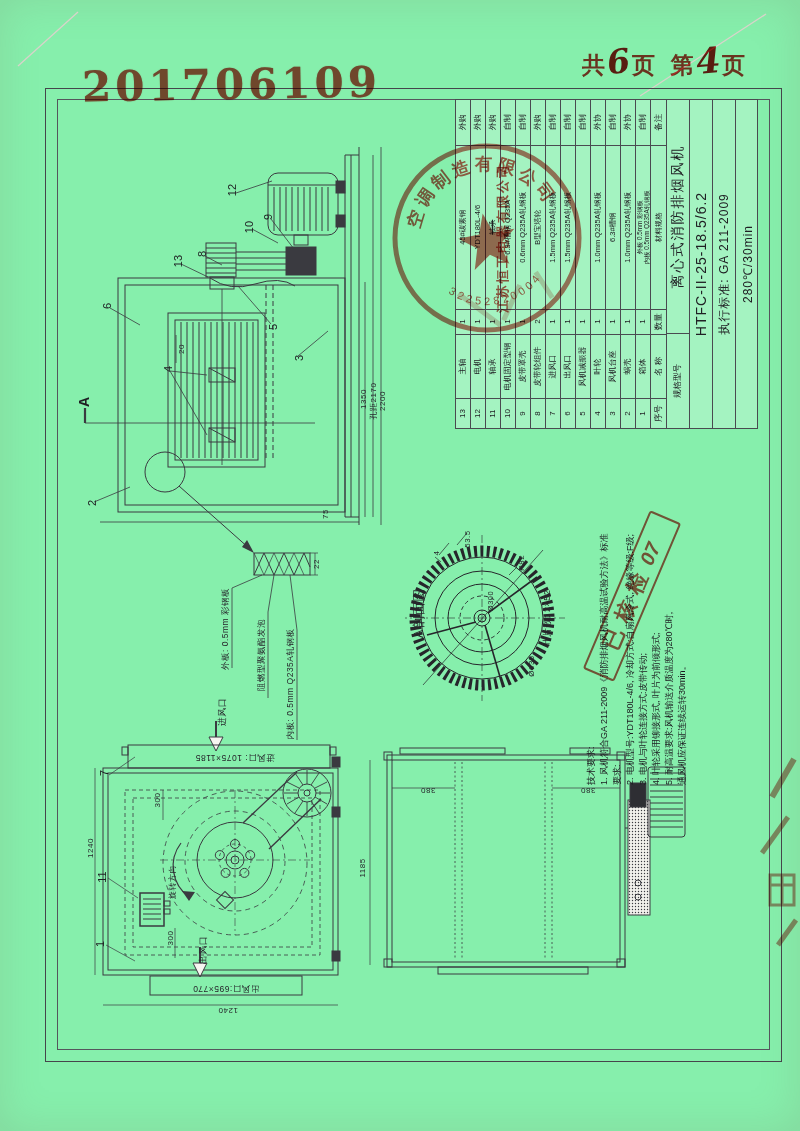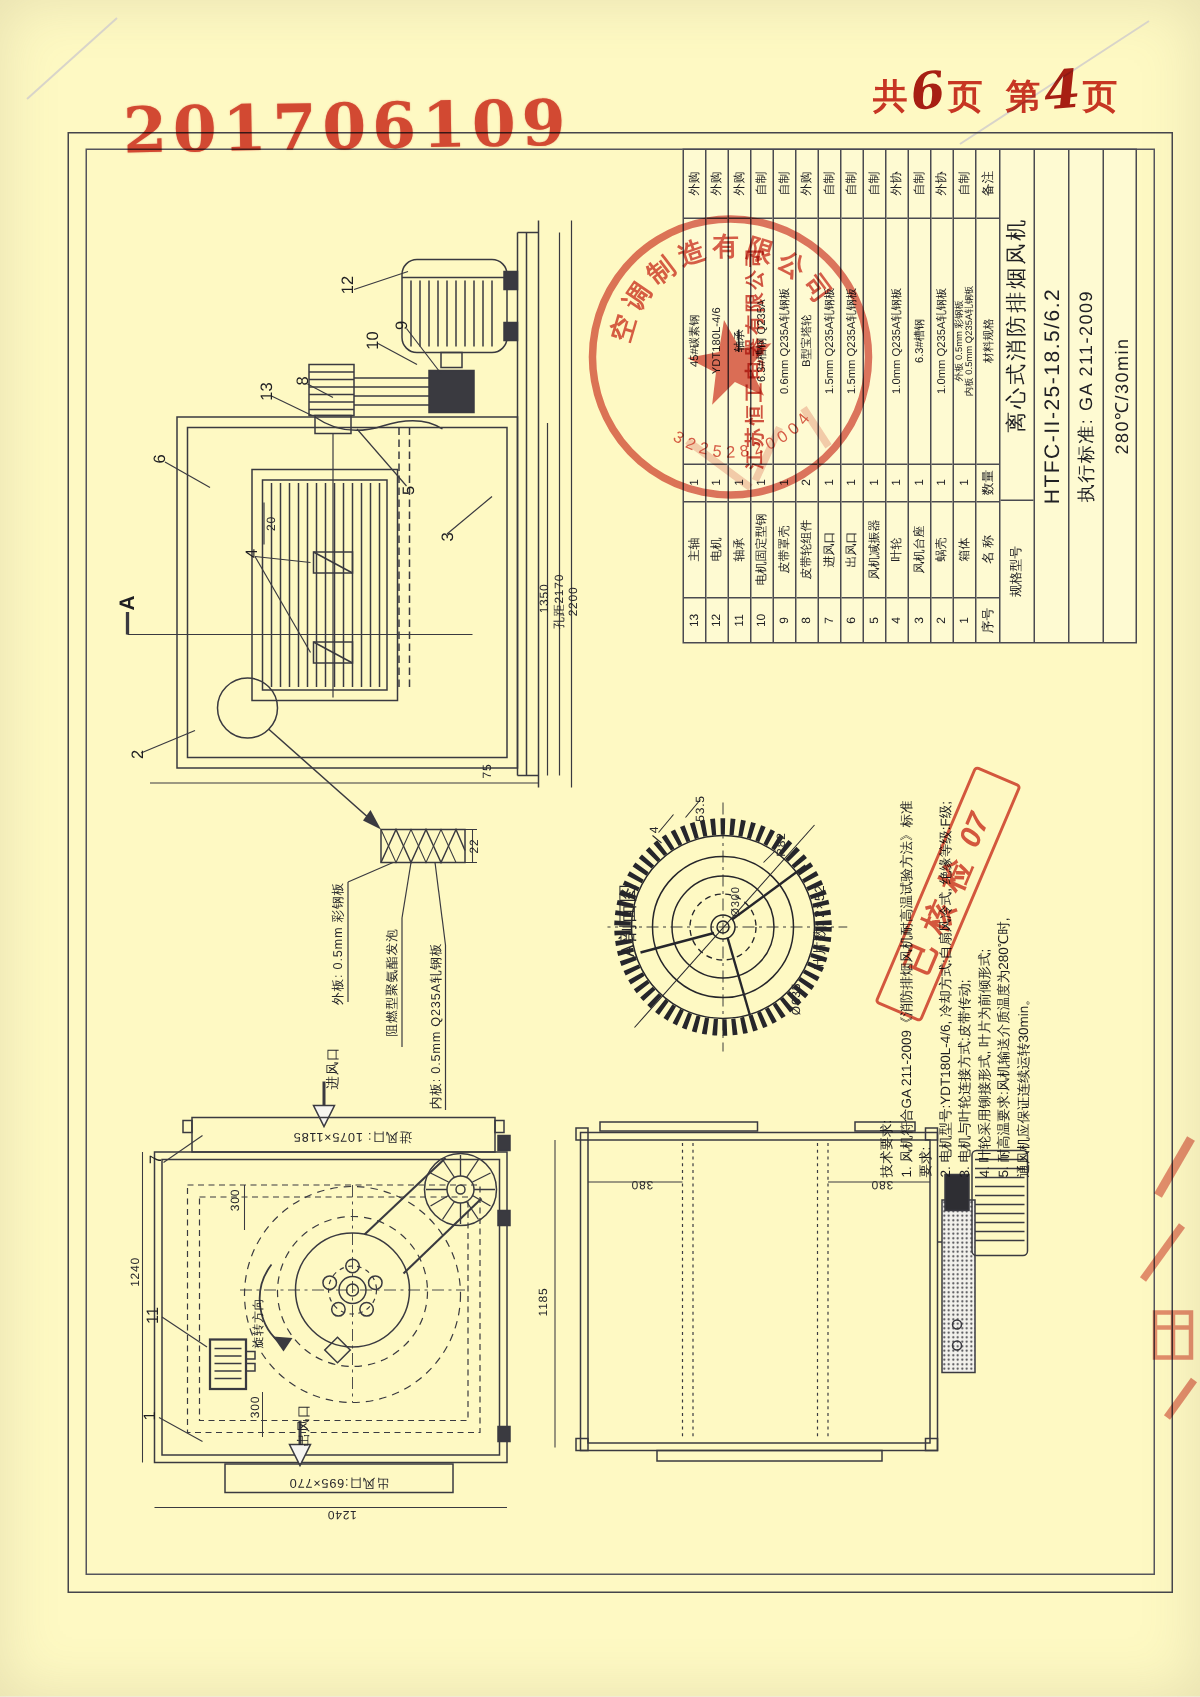--- a/index.html
+++ b/index.html
@@ -1,18 +1,18 @@
 <!DOCTYPE html>
 <html lang="zh"><head>
 <meta charset="utf-8">
 <style>
   :root{ --red:#c8372d; --ln:#4a4a50; --ink:#2e2e33; }
   *{ box-sizing:border-box; margin:0; padding:0; }
   body{ background:#e9e7e1; font-family:"Liberation Sans", sans-serif; }
-  #page{ position:relative; width:800px; height:1131px; background:#fef9c3; overflow:hidden;
+  #page{ position:relative; width:800px; height:1131px; background:#86efac; overflow:hidden;
          box-shadow:inset 0 0 40px rgba(120,110,90,.18); }
   .abs{ position:absolute; }
   
   .frame-outer{ left:45px; top:88px; width:737px; height:974px; border:1.8px solid #45454b; }
   .frame-inner{ left:57px; top:99px; width:713px; height:951px; border:1.2px solid #55555c; }
   
   .dm{ position:absolute; font-size:8px; color:#26262b; white-space:nowrap;
        transform:translate(-50%,-50%) rotate(-90deg); letter-spacing:.5px; }
   .dm.flip{ transform:translate(-50%,-50%) rotate(180deg); }
   .bal{ position:absolute; font-size:11px; color:#1e1e22; white-space:nowrap;

